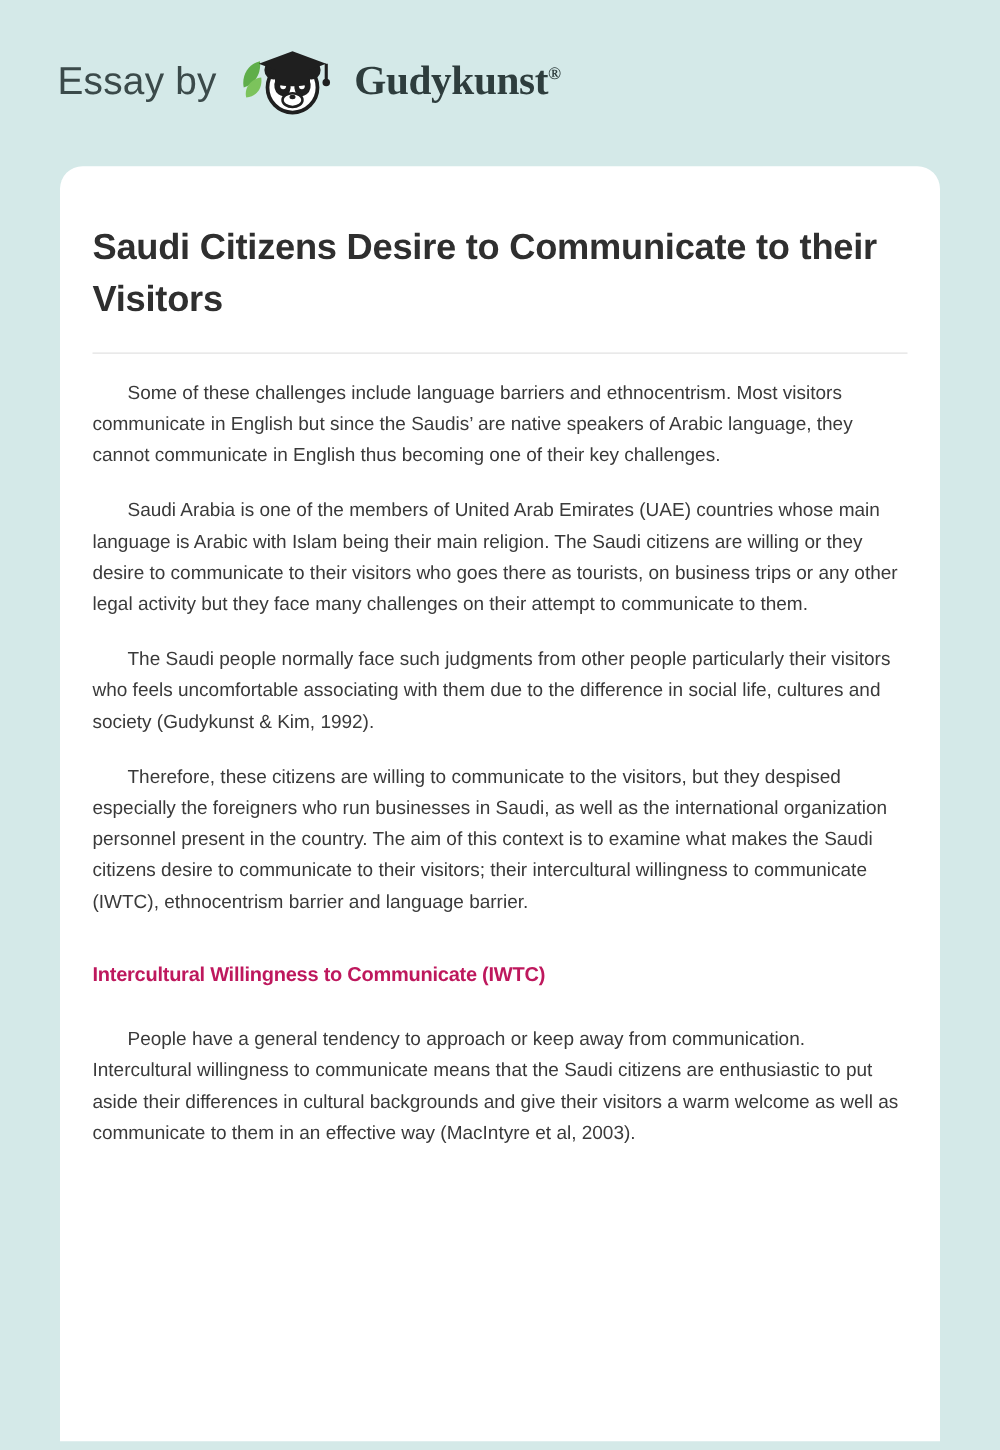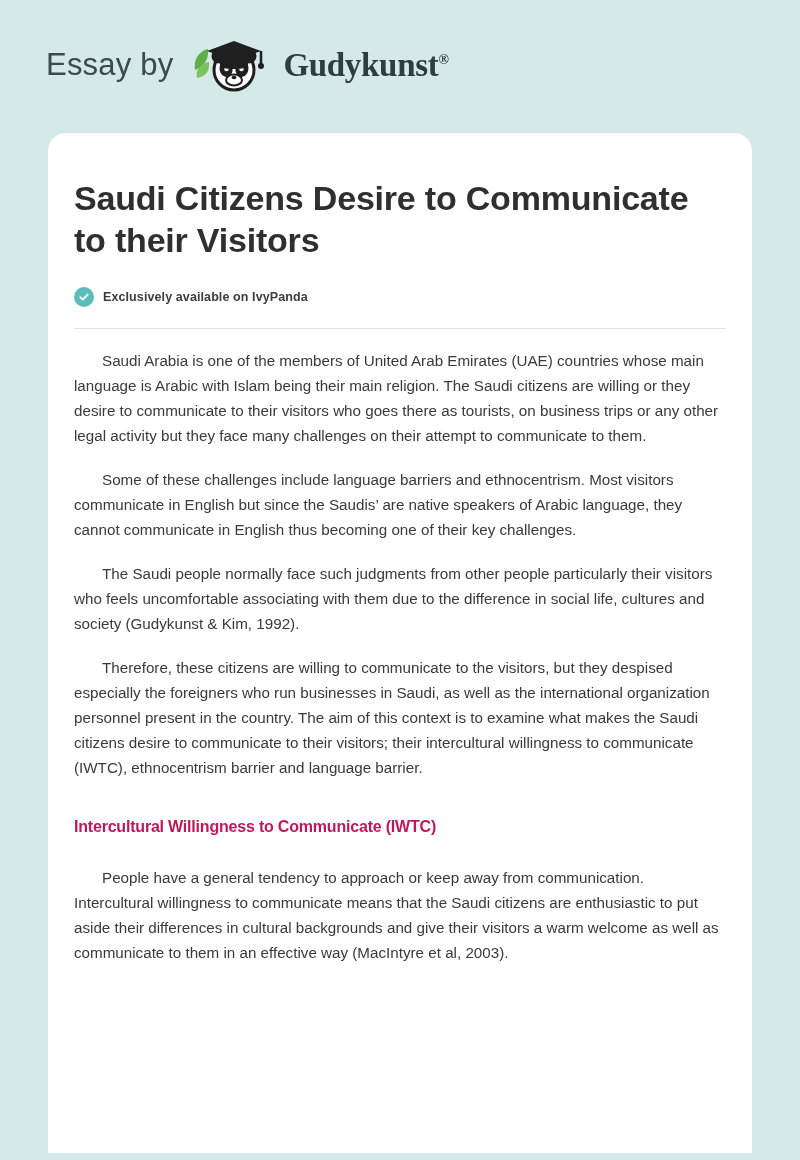--- a/index.html
+++ b/index.html
@@ -65,21 +65,21 @@
     top: 133px;
     width: 704px;
     height: 1020px;
     background: #ffffff;
     border-radius: 18px 18px 0 0;
     box-sizing: border-box;
     padding: 44px 26px 0 26px;
     overflow: hidden;
   }
   .doc-title {
-    font-size: 34px;
+    font-size: 29px;
     line-height: 42px;
     font-weight: bold;
     color: #2f2f2f;
     margin: 0 0 0 0;
     font-family: "Liberation Sans", sans-serif;
     letter-spacing: -0.2px;
   }
   .exclusive-row {
     display: flex;
     align-items: center;
@@ -161,34 +161,26 @@
         </svg>
       </span>
       <span class="brand-name"><span>Gudykunst</span><span class="reg">®</span></span>
     </div>
   </div>
 
   <div class="card">
 
     <h1 class="doc-title">Saudi Citizens Desire to Communicate to their Visitors</h1>
 
-    <div class="exclusive-row">
-      <span class="check-badge">
-        <svg width="12" height="12" viewBox="0 0 12 12" xmlns="http://www.w3.org/2000/svg">
-          <path d="M2.3 6.2 L4.7 8.6 L9.7 3.6" fill="none" stroke="#ffffff" stroke-width="1.9" stroke-linecap="round" stroke-linejoin="round"></path>
-        </svg>
-      </span>
-      <span class="exclusive-text">Exclusively available on IvyPanda</span>
-    </div>
 
     <div class="divider"></div>
 
     <div class="body-text">
+      <p>Some of these challenges include language barriers and ethnocentrism. Most visitors communicate in English but since the Saudis’ are native speakers of Arabic language, they cannot communicate in English thus becoming one of their key challenges.</p>
       <p>Saudi Arabia is one of the members of United Arab Emirates (UAE) countries whose main language is Arabic with Islam being their main religion. The Saudi citizens are willing or they desire to communicate to their visitors who goes there as tourists, on business trips or any other legal activity but they face many challenges on their attempt to communicate to them.</p>
-      <p>Some of these challenges include language barriers and ethnocentrism. Most visitors communicate in English but since the Saudis’ are native speakers of Arabic language, they cannot communicate in English thus becoming one of their key challenges.</p>
       <p>The Saudi people normally face such judgments from other people particularly their visitors who feels uncomfortable associating with them due to the difference in social life, cultures and society (Gudykunst &amp; Kim, 1992).</p>
       <p>Therefore, these citizens are willing to communicate to the visitors, but they despised especially the foreigners who run businesses in Saudi, as well as the international organization personnel present in the country. The aim of this context is to examine what makes the Saudi citizens desire to communicate to their visitors; their intercultural willingness to communicate (IWTC), ethnocentrism barrier and language barrier.</p>
 
       <h2 class="section-heading">Intercultural Willingness to Communicate (IWTC)</h2>
 
       <p>People have a general tendency to approach or keep away from communication. Intercultural willingness to communicate means that the Saudi citizens are enthusiastic to put aside their differences in cultural backgrounds and give their visitors a warm welcome as well as communicate to them in an effective way (MacIntyre et al, 2003).</p>
     </div>
 
   </div>
 </div>

